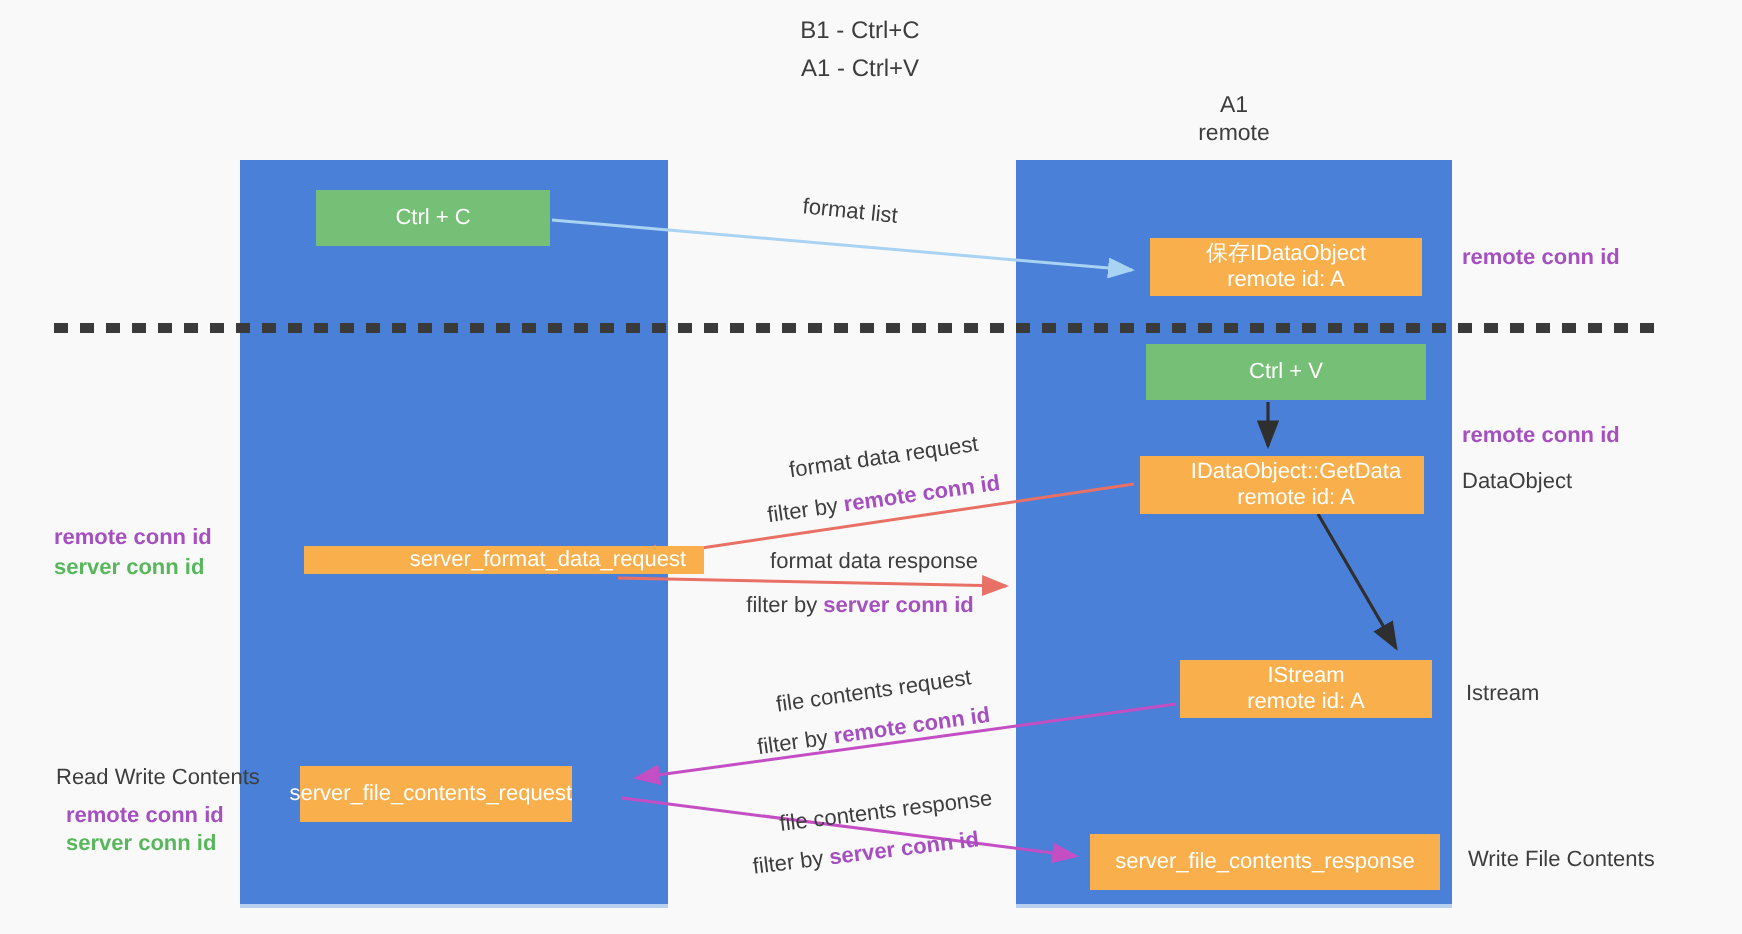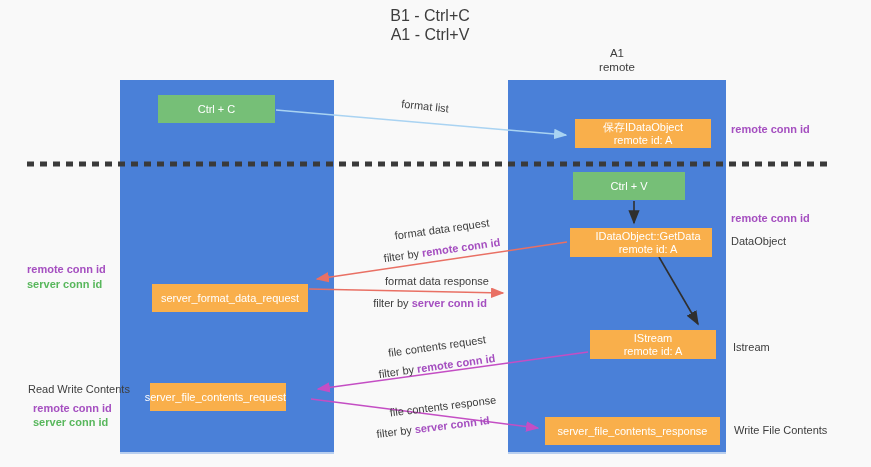--- a/index.html
+++ b/index.html
@@ -10,21 +10,21 @@
   .stage{
     position:relative;
     width:871px;height:467px;
     background:#f9f9f9;
     overflow:hidden;
   }
   .abs{position:absolute;}
   .title{
     left:330px;top:6px;width:200px;
     text-align:center;
-    font-size:16px;line-height:19px;color:#3d3d3d;
+    font-size:12px;line-height:19px;color:#3d3d3d;
   }
   .lane-header{
     width:214px;text-align:center;
     font-size:11.5px;line-height:14px;color:#3d3d3d;
   }
   .lane{
     background:#4A80D8;
     box-shadow:0 2px 0 #b9cfef;
   }
   .node{
@@ -93,32 +93,32 @@
     <line x1="567" y1="242" x2="317" y2="279" stroke="#E97064" stroke-width="1.5" marker-end="url(#m-red)"></line>
     <line x1="309" y1="289" x2="503" y2="293" stroke="#E97064" stroke-width="1.5" marker-end="url(#m-red)"></line>
 
     <line x1="588" y1="352" x2="318" y2="389" stroke="#C44EC4" stroke-width="1.5" marker-end="url(#m-magenta)"></line>
     <line x1="311" y1="399" x2="538" y2="428" stroke="#C44EC4" stroke-width="1.5" marker-end="url(#m-magenta)"></line>
   </svg>
 
   <div class="abs node green" style="left:158px;top:95px;width:117px;height:28px;">
     <span>Ctrl + C</span>
   </div>
-  <div class="abs node orange" style="left:152px;top:284px;width:156px;height:28px;">
+  <div class="abs node orange" style="left:152px;top:273px;width:156px;height:14px;padding-left:44px;">
     <span>server_format_data_request</span>
   </div>
   <div class="abs node orange" style="left:150px;top:383px;width:136px;height:28px;align-items:flex-end;">
     <span>server_file_contents_request</span>
   </div>
 
   <div class="abs node orange" style="left:575px;top:119px;width:136px;height:29px;">
     <span>保存IDataObject</span>
     <span>remote id: A</span>
   </div>
-  <div class="abs node green" style="left:573px;top:172px;width:112px;height:28px;">
+  <div class="abs node green" style="left:573px;top:172px;width:140px;height:28px;">
     <span>Ctrl + V</span>
   </div>
   <div class="abs node orange" style="left:570px;top:228px;width:128px;height:29px;padding-left:14px;">
     <span>IDataObject::GetData</span>
     <span>remote id: A</span>
   </div>
   <div class="abs node orange" style="left:590px;top:330px;width:126px;height:29px;">
     <span>IStream</span>
     <span>remote id: A</span>
   </div>

